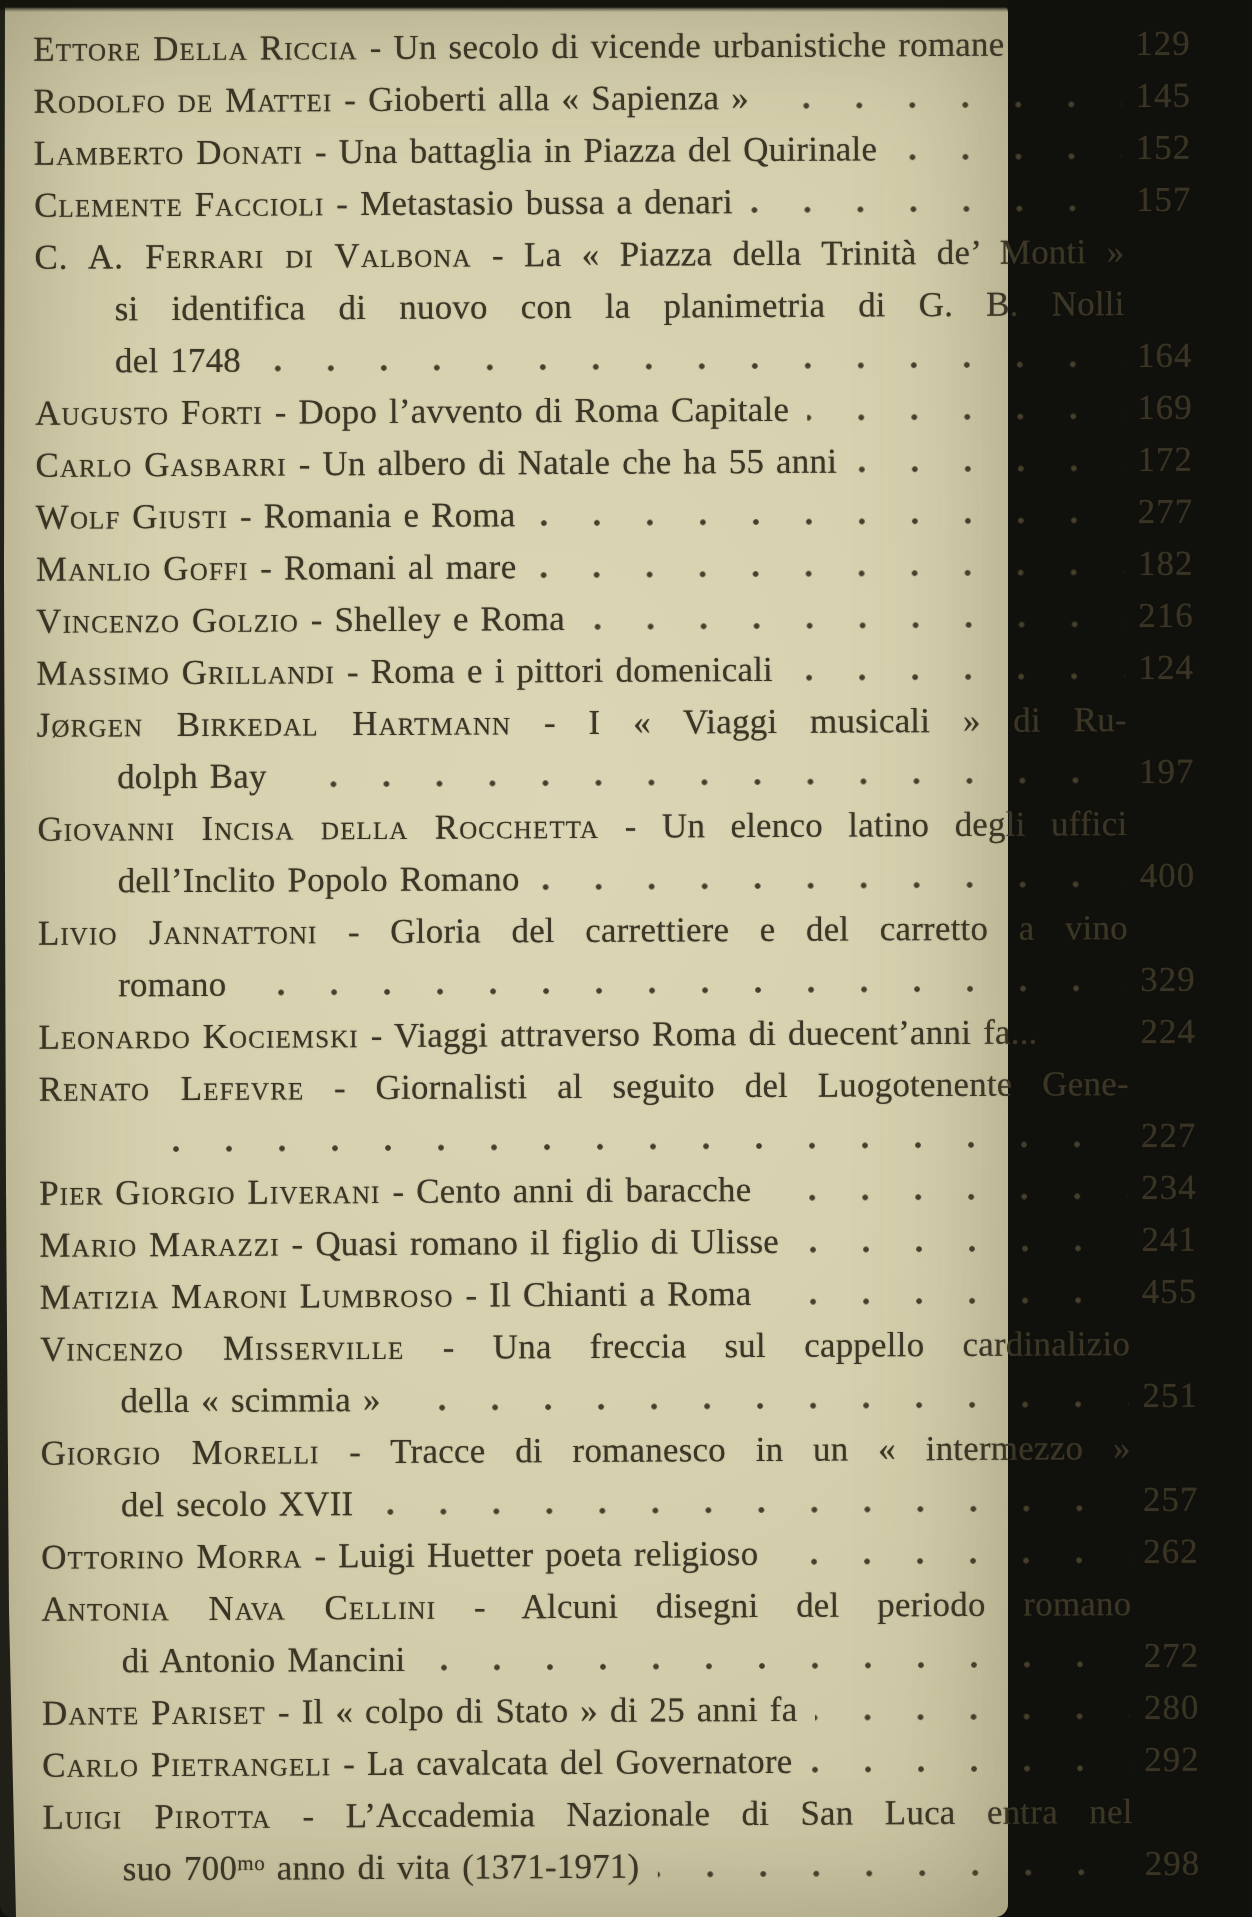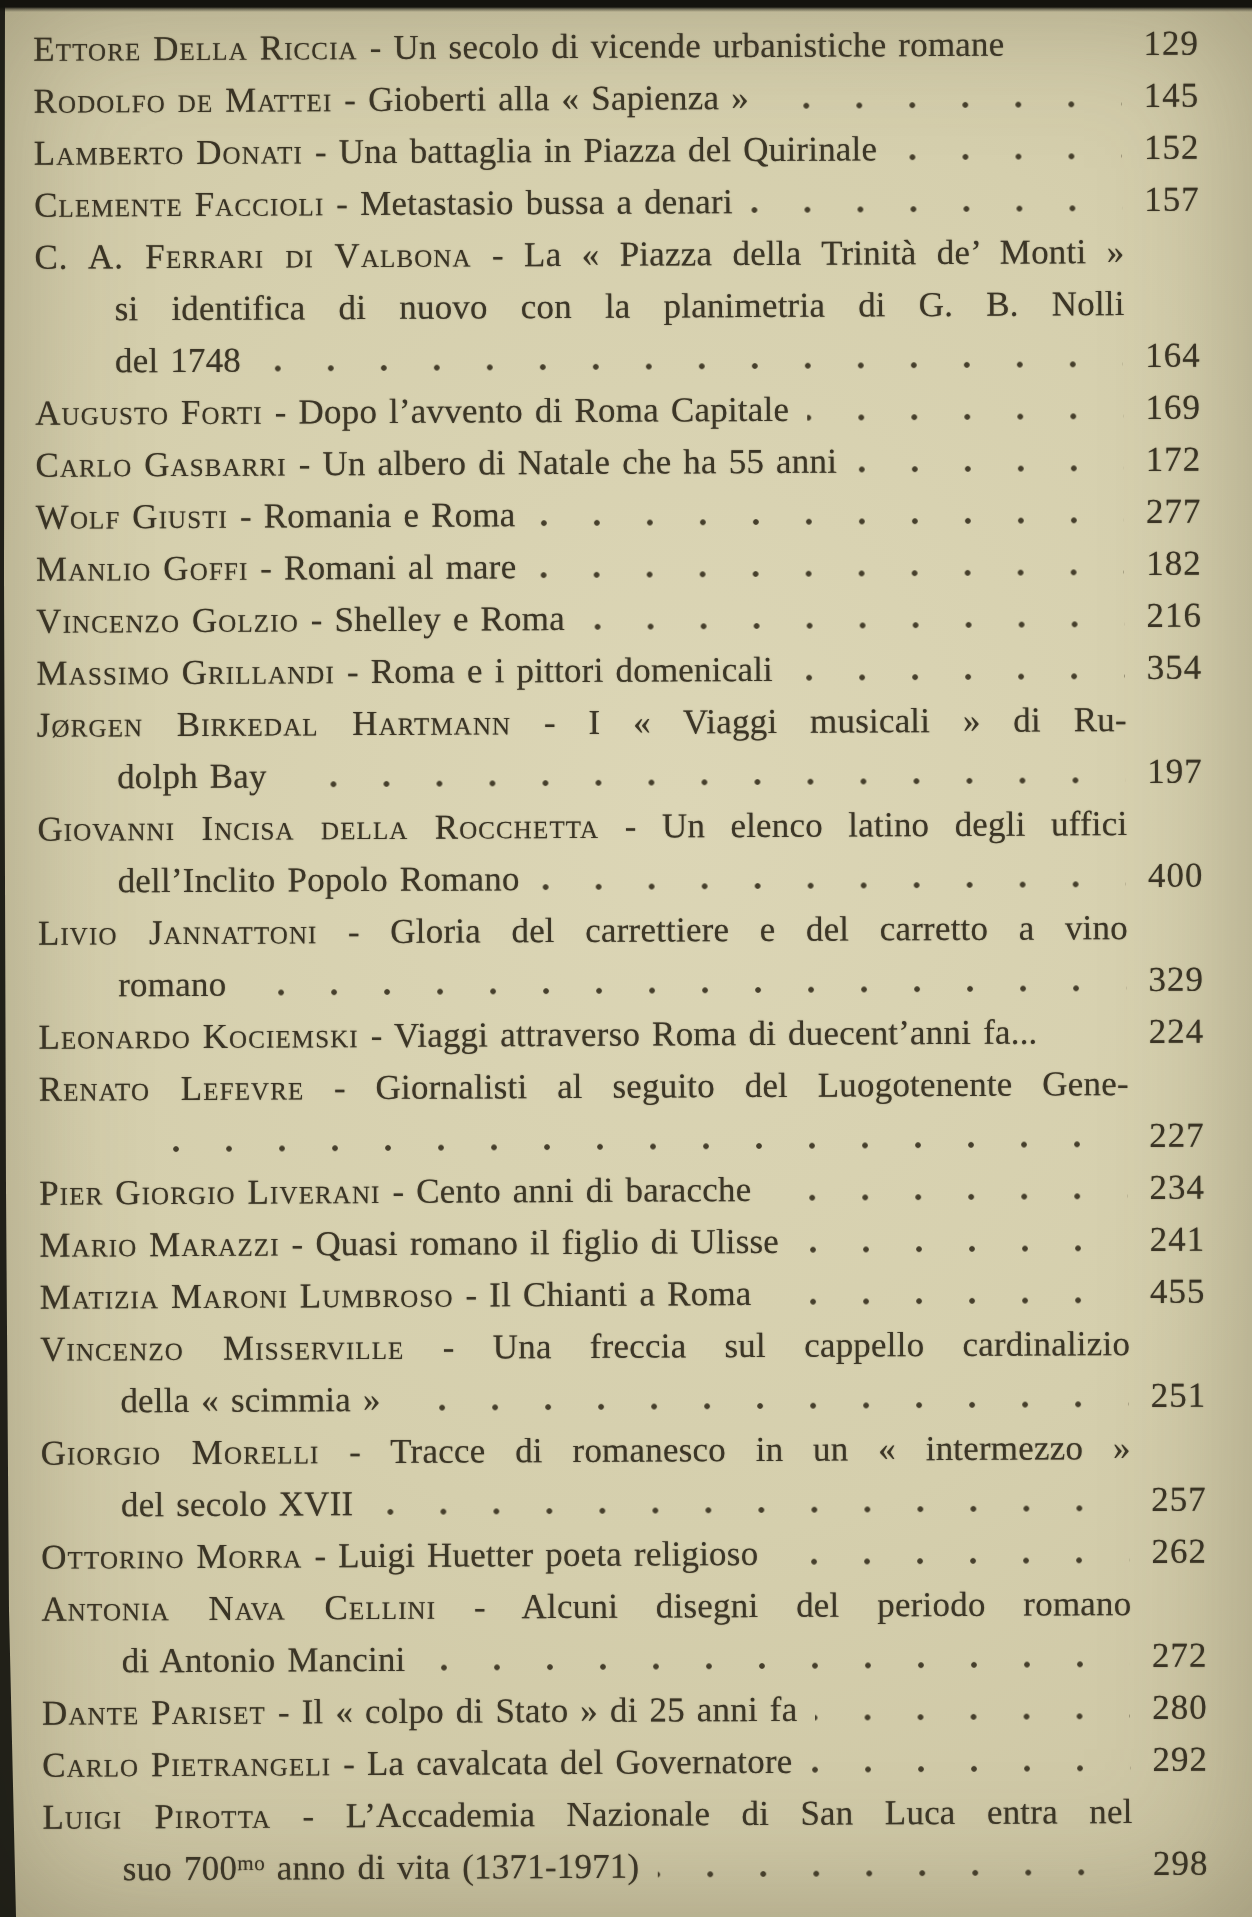--- a/index.html
+++ b/index.html
@@ -2,24 +2,25 @@
 <html><head>
 <meta charset="utf-8">
 <style>
   html,body{margin:0;padding:0;}
   body{
     width:1252px;height:1917px;overflow:hidden;
     background:#10100c;
     font-family:"Liberation Serif","DejaVu Serif",serif;
   }
   .scan{
-    position:relative;width:1252px;height:1917px;
+    position:relative;width:1008px;height:1917px;
     background:
       radial-gradient(115% 85% at 54% 42%, #dcd6b6 0%, #d5cfad 45%, #cdc6a4 75%, #bdb695 100%);
     box-shadow:inset 0 0 140px rgba(88,80,52,.38);
+    border-radius:13px;
   }
   .edge-top{
     position:absolute;left:0;top:0;width:100%;height:12px;
     background:linear-gradient(to bottom,#14130e 0,#14130e 7px,rgba(20,19,14,.45) 9px,rgba(20,19,14,0) 12px);
   }
   .edge-left{
     position:absolute;left:0;top:0;width:16px;height:100%;
     background:#14130e;
     clip-path:polygon(0 0,5px 0,4px 30%,6px 62%,9px 84%,16px 100%,0 100%);
     opacity:.92;
@@ -49,21 +50,21 @@
   .author{
     font-variant:small-caps;letter-spacing:1.1px;word-spacing:2px;
     color:#3a3425;
   }
   .leader{flex:1 1 30px;align-self:flex-end;height:10px;margin:0 14px 13px 18px;}
   .leader.dotted{
     background-image:radial-gradient(circle at 3px 5px, #463f2c 2.4px, rgba(70,63,44,0) 3.2px);
     background-size:53px 10px;background-repeat:repeat-x;background-position:right center;
   }
   .pagenum{
-    flex:0 0 auto;min-width:72px;text-align:center;
+    flex:0 0 auto;min-width:72px;text-align:left;
     letter-spacing:1px;color:#3a3425;
   }
 </style>
 </head>
 <body>
 
 <div class="scan">
   <div class="edge-top"></div>
   <div class="edge-left"></div>
   <div class="toc" id="toc-list">
@@ -140,21 +141,21 @@
         <div class="line line-last">
           <span class="text"><span class="author">Vincenzo Golzio</span> - Shelley e Roma</span>
           <span class="leader dotted"></span>
           <span class="pagenum">216</span>
         </div>
       </div>
       <div class="entry">
         <div class="line line-last">
           <span class="text"><span class="author">Massimo Grillandi</span> - Roma e i pittori domenicali</span>
           <span class="leader dotted"></span>
-          <span class="pagenum">354</span>
+          <span class="pagenum">124</span>
         </div>
       </div>
       <div class="entry">
         <div class="line line-mid">
           <span class="text"><span class="author">Jørgen Birkedal Hartmann</span> - I « Viaggi musicali » di Ru-</span>
         </div>
         <div class="line line-last indent">
           <span class="text">dolph Bay</span>
           <span class="leader dotted"></span>
           <span class="pagenum">197</span>

